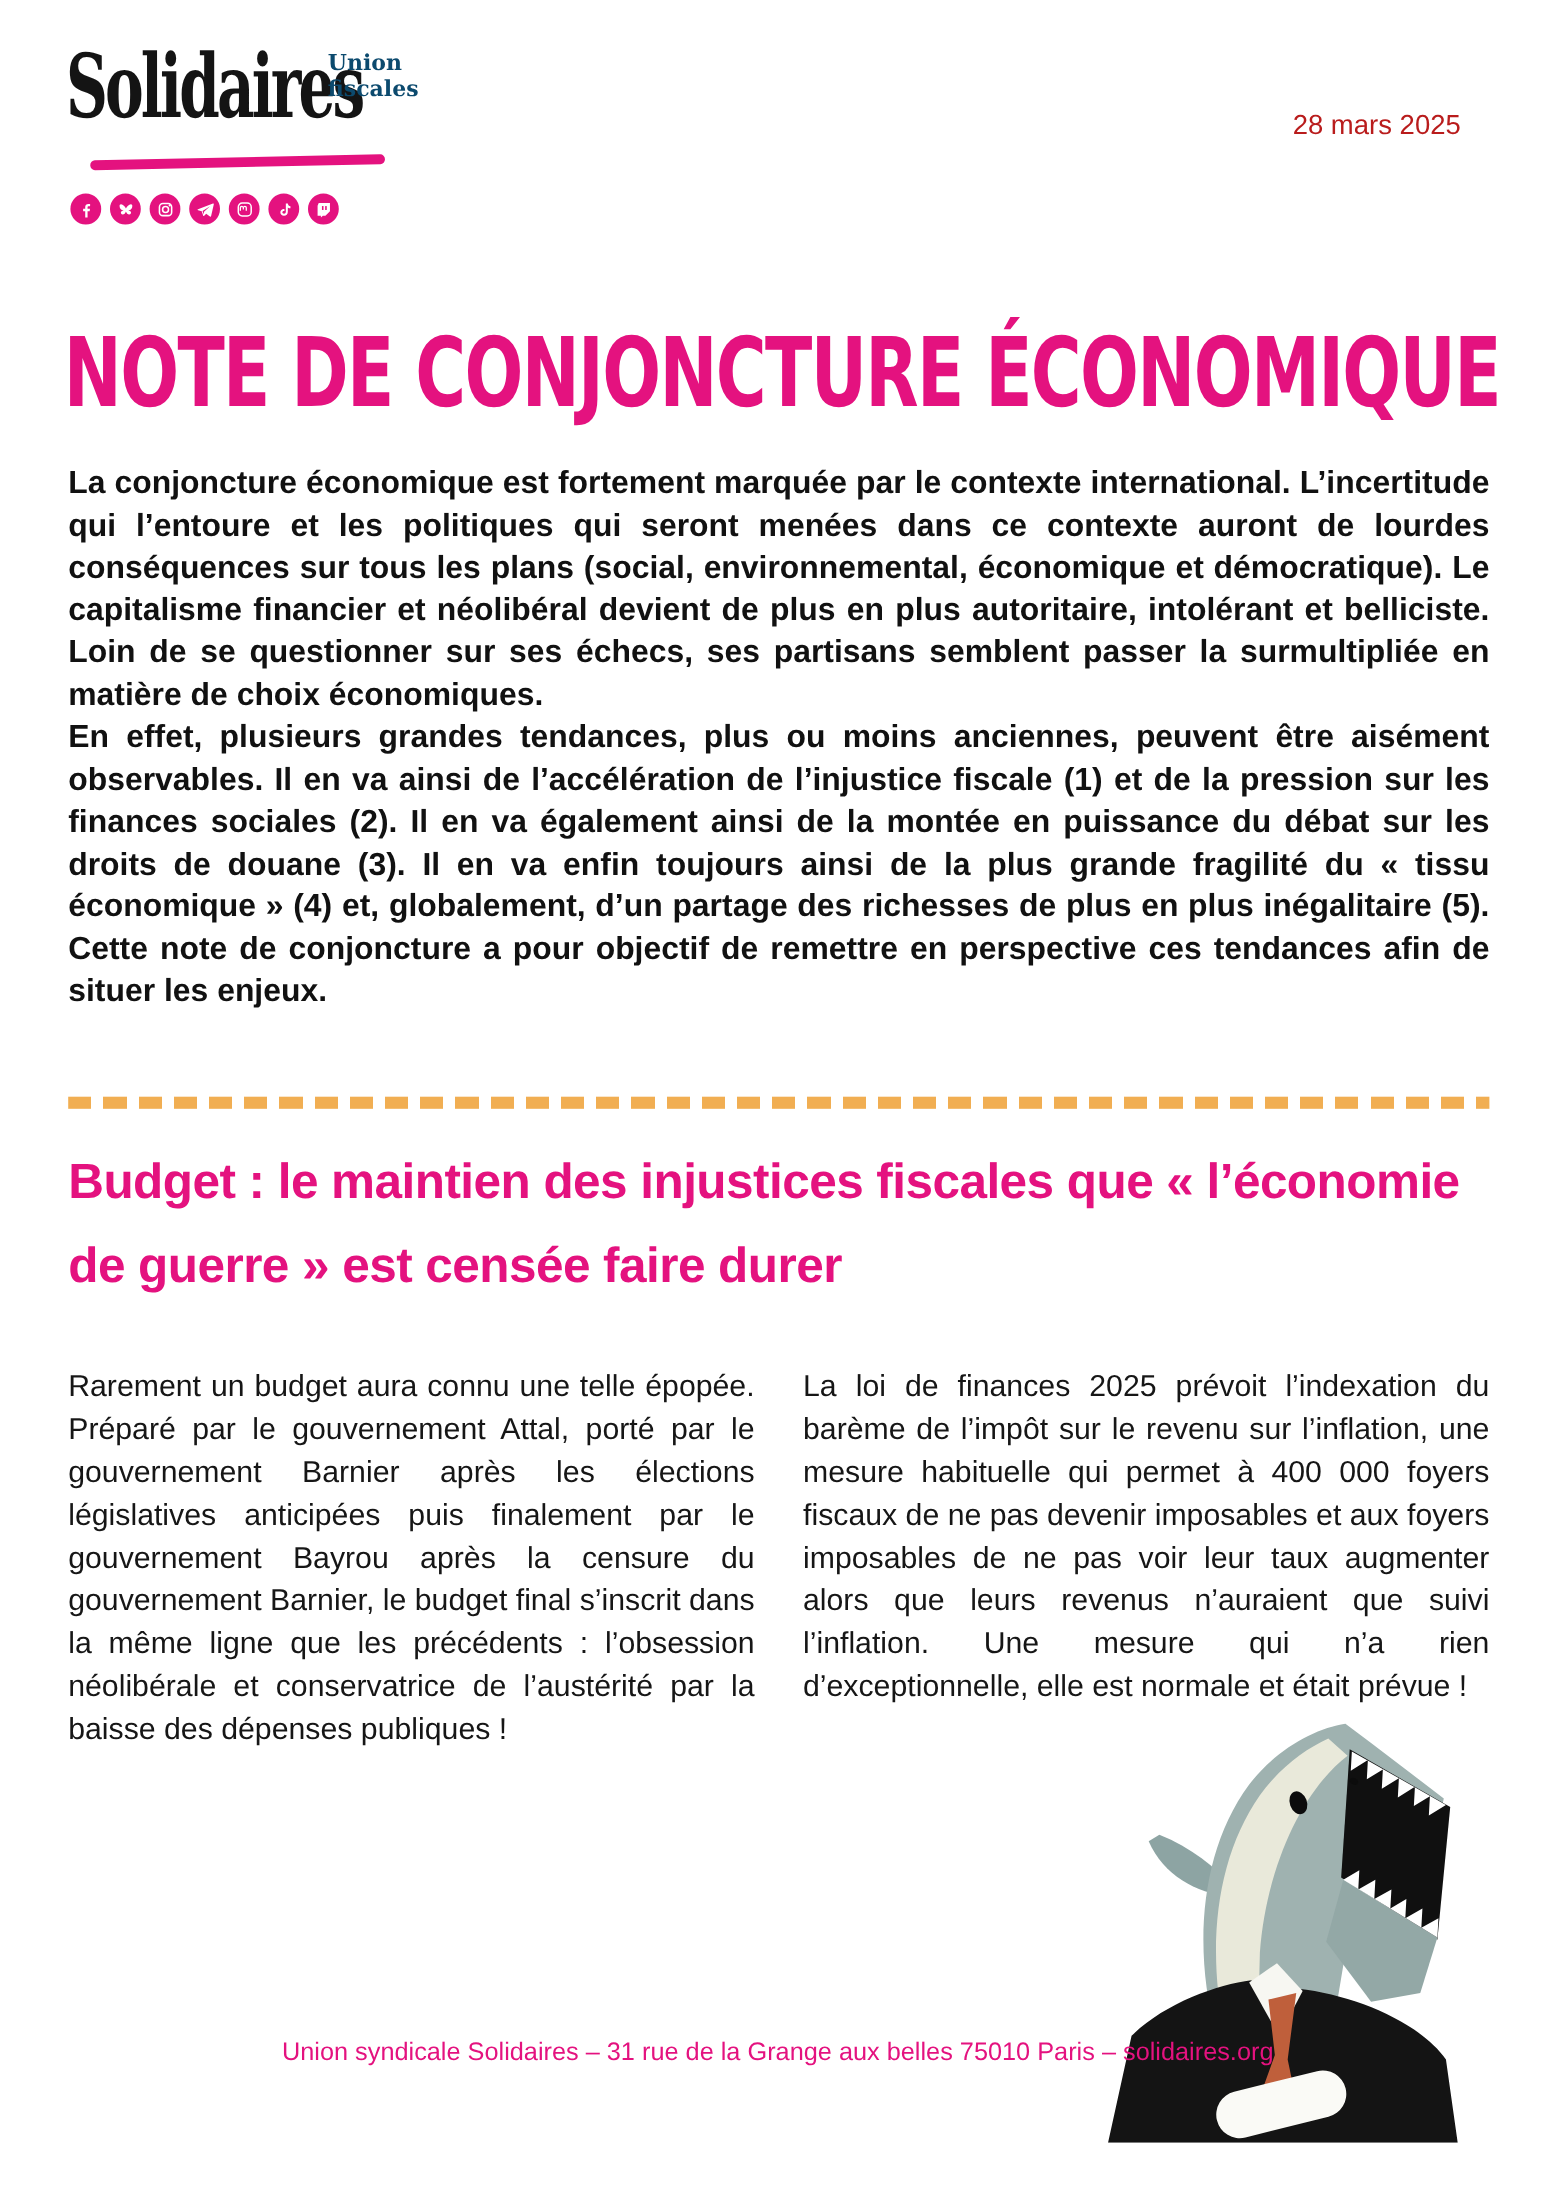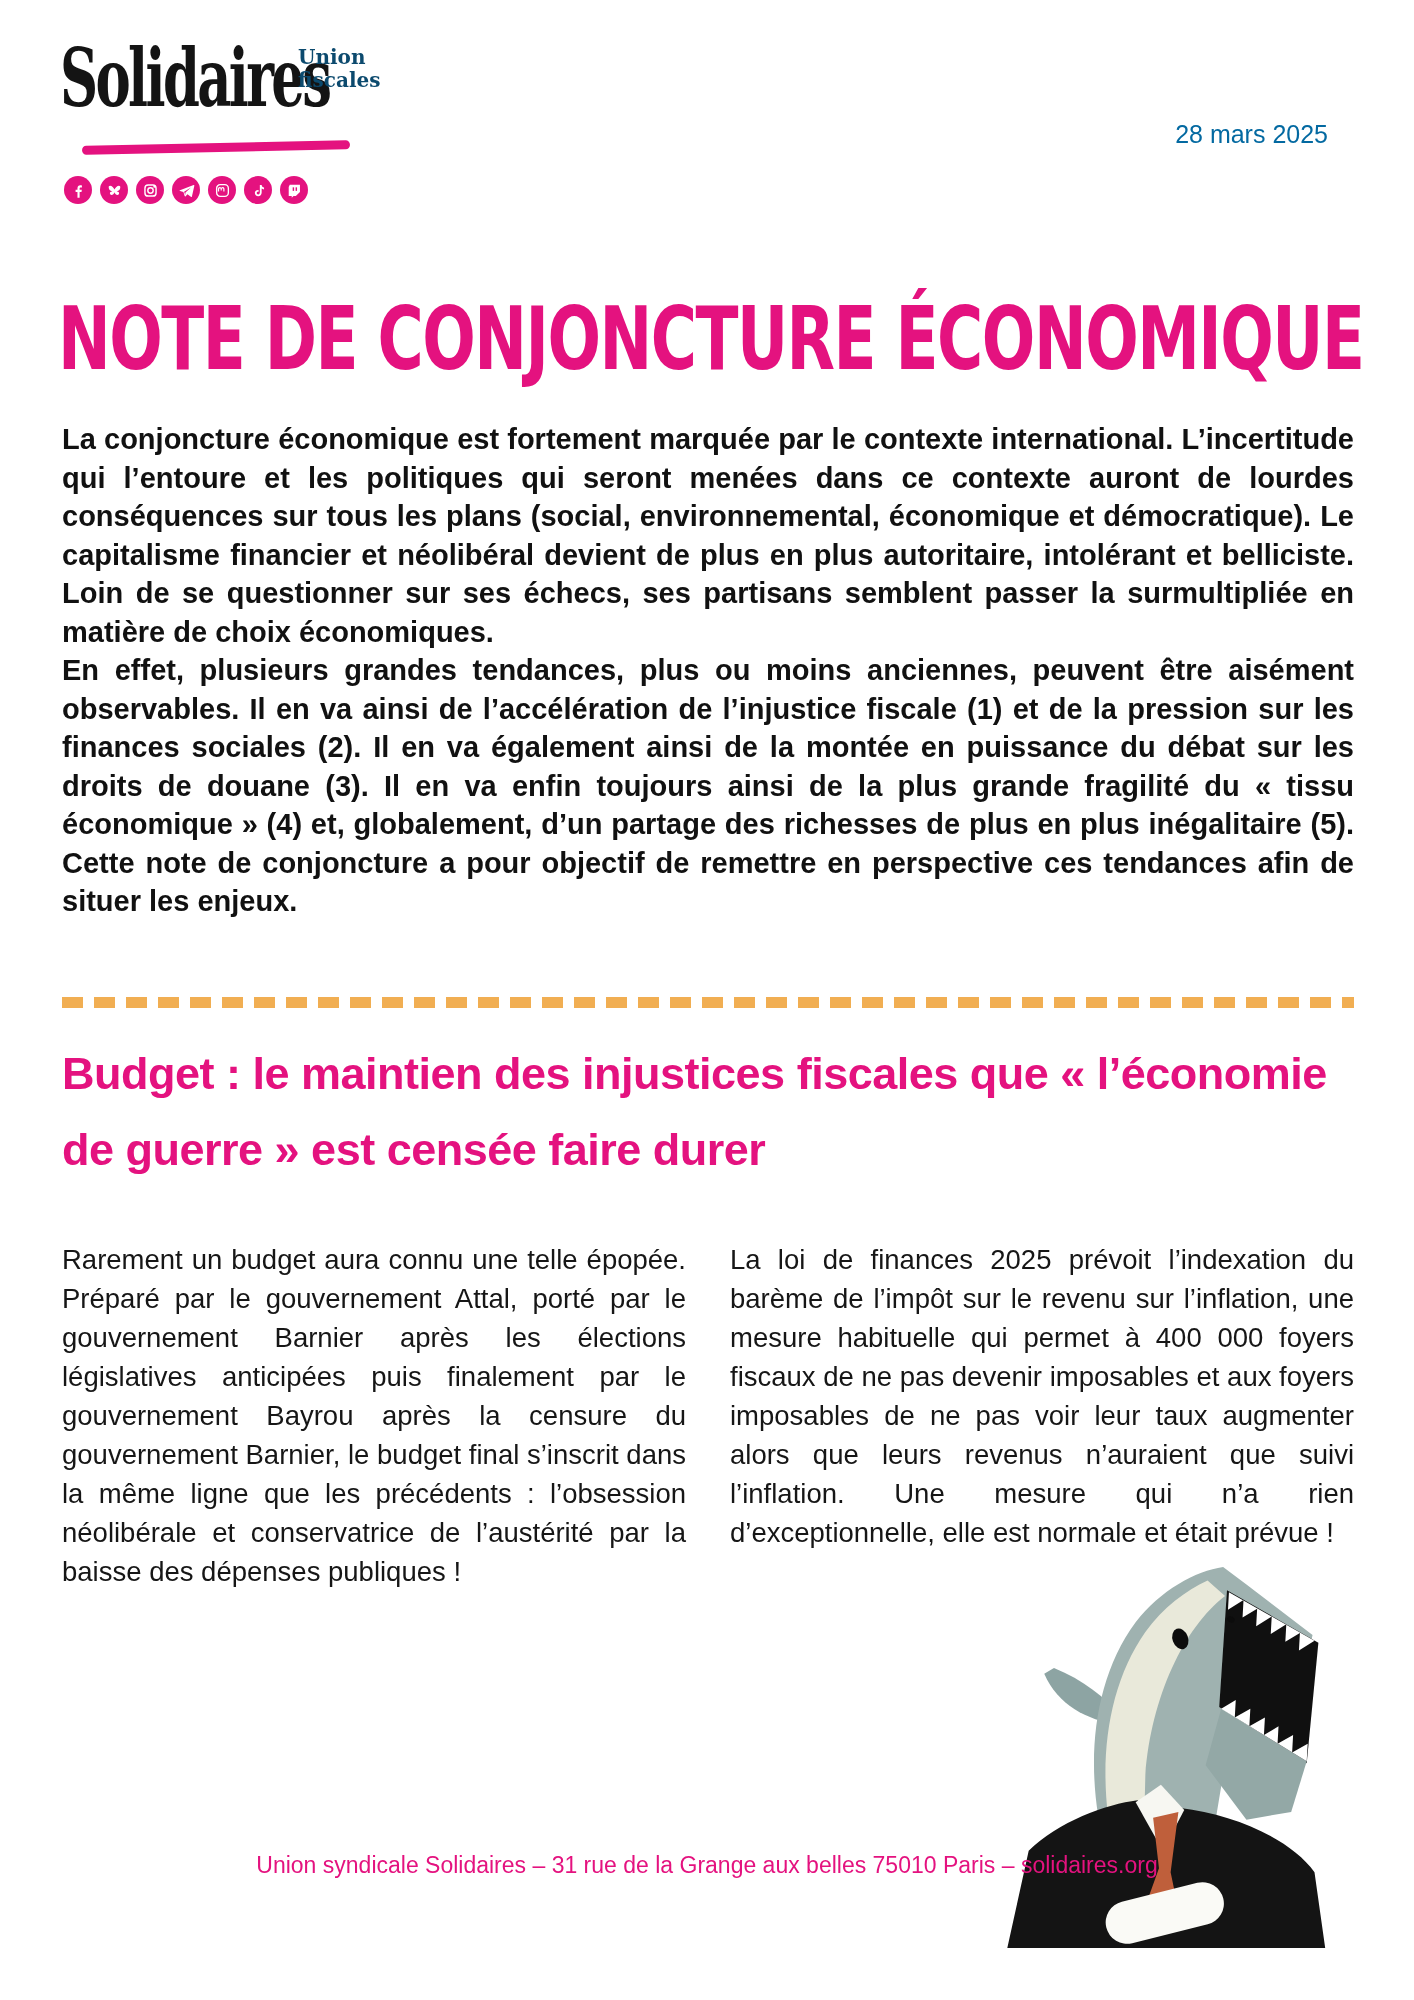--- a/index.html
+++ b/index.html
@@ -15,21 +15,21 @@
     letter-spacing:-4px;color:#141414;transform:scaleX(.66);transform-origin:left top;white-space:nowrap;
   }
   .logo-sub{
     position:absolute;left:238px;top:6px;font-family:"DejaVu Serif",serif;font-weight:bold;
     font-size:20px;line-height:23px;color:#0c4a6e;white-space:nowrap;
   }
   .logo-underline{
     position:absolute;left:22px;top:103px;width:268px;height:9px;background:var(--pink);
     border-radius:6px/70%;transform:rotate(-1.2deg);
   }
-  .date{position:absolute;right:86px;top:120px;font-size:25px;color:#0369a1;text-align:center;}
+  .date{position:absolute;right:86px;top:100px;font-size:25px;color:#b91c1c;text-align:center;}
   .social-row{position:absolute;left:64px;top:176px;display:flex;gap:8px;}
   .social-icon{
     width:28px;height:28px;border-radius:50%;background:var(--pink);
     display:flex;align-items:center;justify-content:center;text-decoration:none;
   }
   .social-icon svg{width:19px;height:19px;fill:#fff;}
   
   .main-title{
     position:absolute;left:58px;top:288px;margin:0;
     font-family:"DejaVu Sans",sans-serif;font-weight:800;font-size:84px;letter-spacing:-2px;

